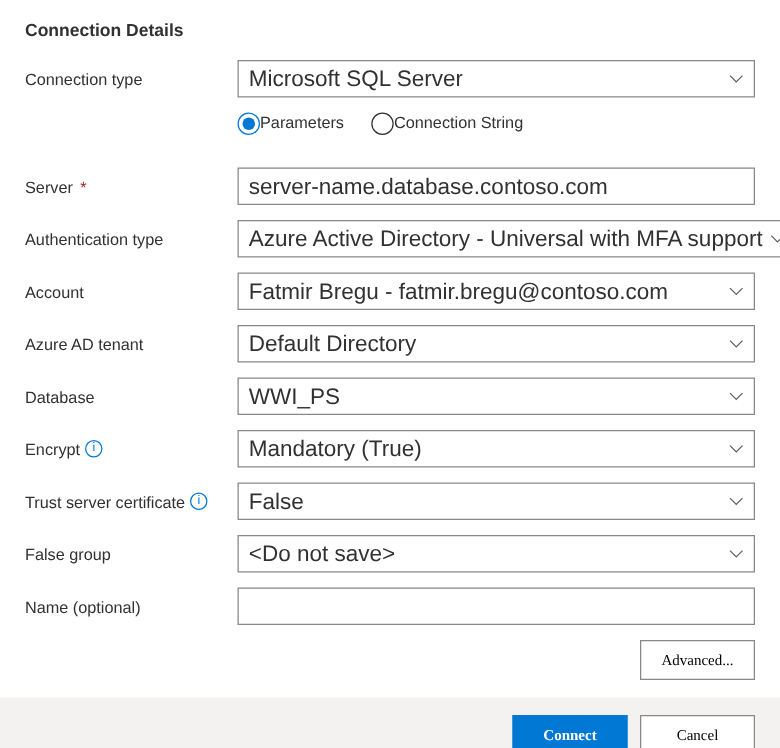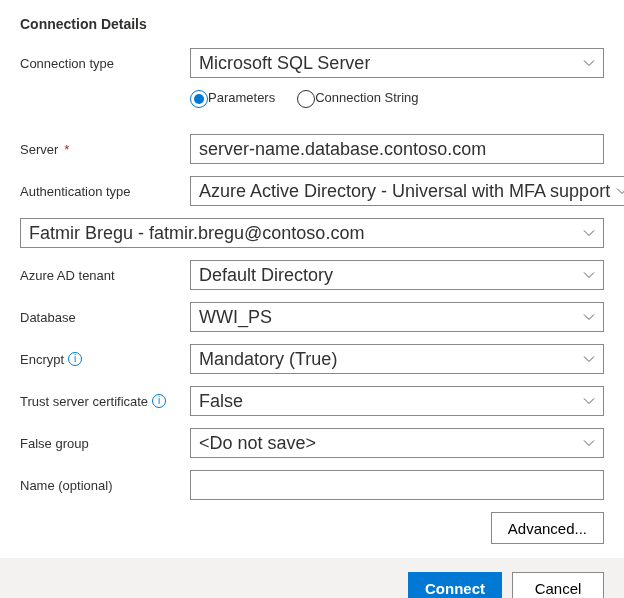--- a/index.html
+++ b/index.html
@@ -94,22 +94,22 @@
     display: flex;
     justify-content: flex-end;
     margin: 8px 0 14px 0;
   }
   .btn {
     height: 32px;
     min-width: 92px;
     padding: 0 16px;
     border: 1px solid #8a8886;
     background: #fff;
-    font-family: Liberation Sans, sans-serif;
-    font-size: 15px;
+    font-family: Liberation Serif, serif;
+    font-size: 12px;
     cursor: pointer;
     display: inline-flex;
     align-items: center;
     justify-content: center;
   }
   .footer {
     background: #f3f2f1;
     padding: 14px 20px;
     display: flex;
     justify-content: flex-end;
@@ -185,20 +185,23 @@
         <span class="chev">
           <svg width="12" height="12" viewBox="0 0 12 12">
               <path d="M1 3.5 L6 8.5 L11 3.5" stroke="#605e5c" stroke-width="1" fill="none"></path>
             </svg>
         </span>
       </div>
     </div>
   </div>
 
   <div class="row">
+    <div class="label-col">
+      <span>Account</span>
+    </div>
     <div class="field-col">
       <div class="text-input has-chev">
         <span class="val">Fatmir Bregu - fatmir.bregu@contoso.com</span>
         <span class="chev">
           <svg width="12" height="12" viewBox="0 0 12 12">
               <path d="M1 3.5 L6 8.5 L11 3.5" stroke="#605e5c" stroke-width="1" fill="none"></path>
             </svg>
         </span>
       </div>
     </div>

